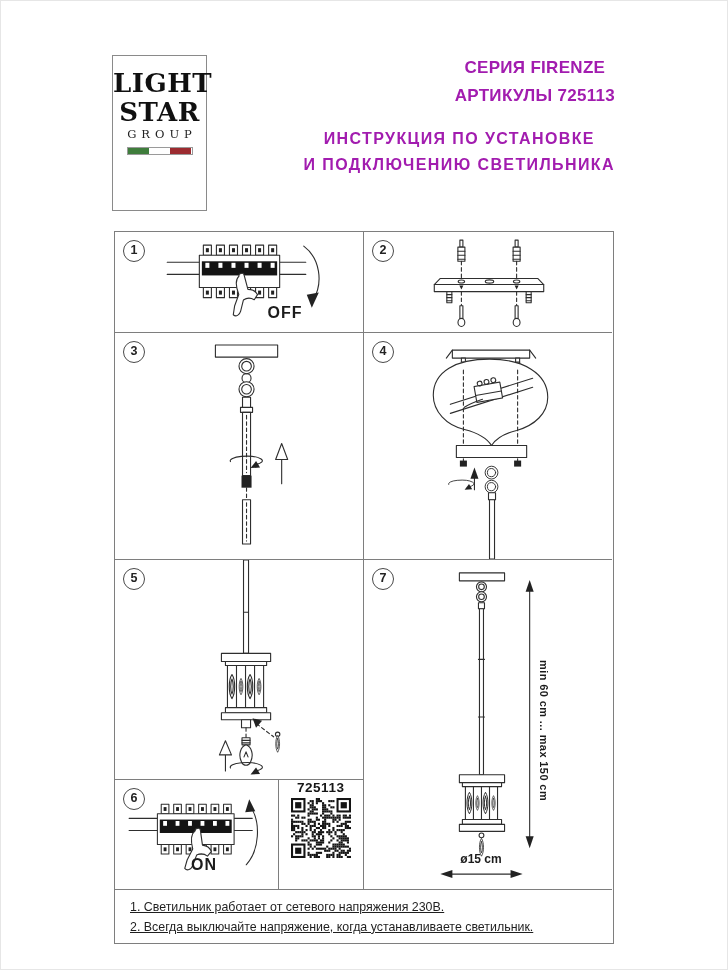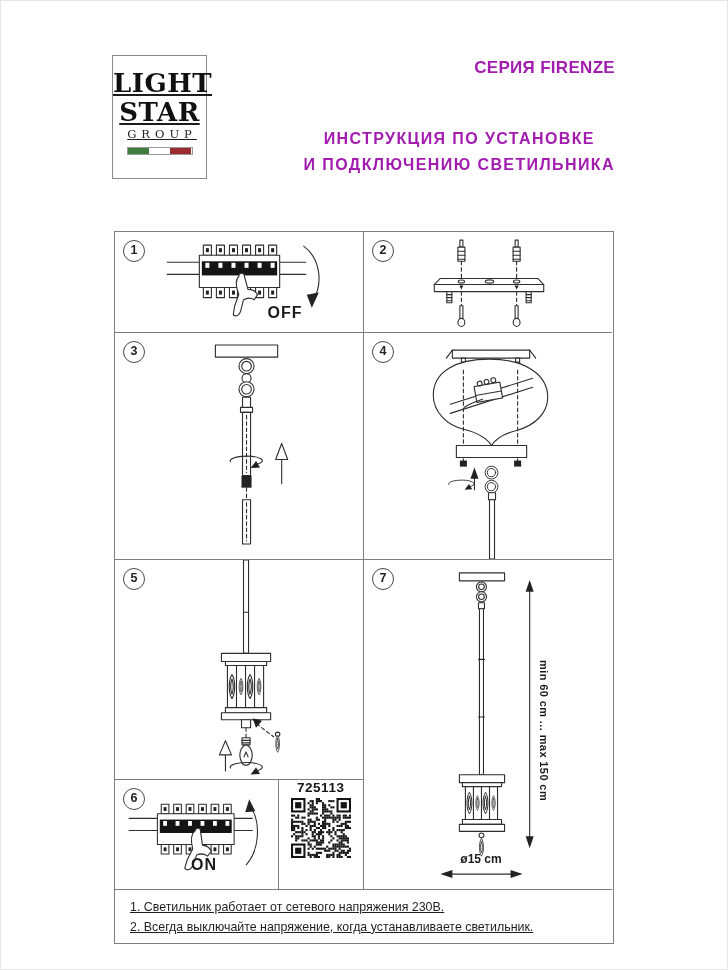--- a/index.html
+++ b/index.html
@@ -1,20 +1,20 @@
 <!DOCTYPE html>
 <html><head>
 <meta charset="utf-8">
 <style>
   html,body{margin:0;padding:0;}
   body{width:728px;height:970px;background:#fff;font-family:"Liberation Sans",sans-serif;color:#1c1c1c;position:relative;}
   .page{position:absolute;inset:0;background:#fff;outline:1px solid #e6e6e6;outline-offset:-1px;}
 
   
-  .logo-box{position:absolute;left:112px;top:55px;width:95px;height:124px;border:1.5px solid #8a8a8a;box-sizing:border-box;text-align:center;padding-top:13px;background:#fff;text-decoration:underline;}
+  .logo-box{position:absolute;left:112px;top:55px;width:95px;height:156px;border:1.5px solid #8a8a8a;box-sizing:border-box;text-align:center;padding-top:13px;background:#fff;}
   .logo-word{font-family:"DejaVu Serif",serif;font-weight:bold;font-size:26px;line-height:29px;letter-spacing:.5px;color:#101010;}
   .logo-group{font-family:"DejaVu Serif",serif;font-size:11.5px;letter-spacing:5px;padding-left:5px;color:#222;margin-top:0;}
   .logo-flag{width:64px;height:6px;margin:6px auto 0;border:1px solid #9a9a9a;display:flex;}
   .logo-flag span{flex:1;}
   .hdr{position:absolute;right:113px;text-align:center;font-weight:bold;color:#a21caf;}
   .hdr-top{top:54px;font-size:17px;line-height:28px;letter-spacing:.3px;}
   .hdr-title{top:126px;font-size:16px;line-height:26px;letter-spacing:1.4px;}
 
   
   .grid{position:absolute;left:114px;top:231px;width:500px;height:713px;border:1.5px solid #7e7e7e;box-sizing:border-box;display:grid;grid-template-columns:249px 248px;grid-template-rows:101px 227px 220px 110px 52px;background:#fff;}
@@ -123,20 +123,21 @@
       <div class="logo-word">STAR</div>
       <div class="logo-group">GROUP</div>
       <div class="logo-flag">
         <span style="background:#3f7d3c"></span>
         <span style="background:#ffffff"></span>
         <span style="background:#9c2b30"></span>
       </div>
     </div>
     <div class="hdr hdr-top">
       <div>СЕРИЯ FIRENZE</div>
+      <div>АРТИКУЛЫ 725113</div>
     </div>
     <div class="hdr hdr-title">
       <div>ИНСТРУКЦИЯ ПО УСТАНОВКЕ</div>
       <div>И ПОДКЛЮЧЕНИЮ СВЕТИЛЬНИКА</div>
     </div>
   </div>
 
   <div class="grid">
 
     <div class="cell br bb">

